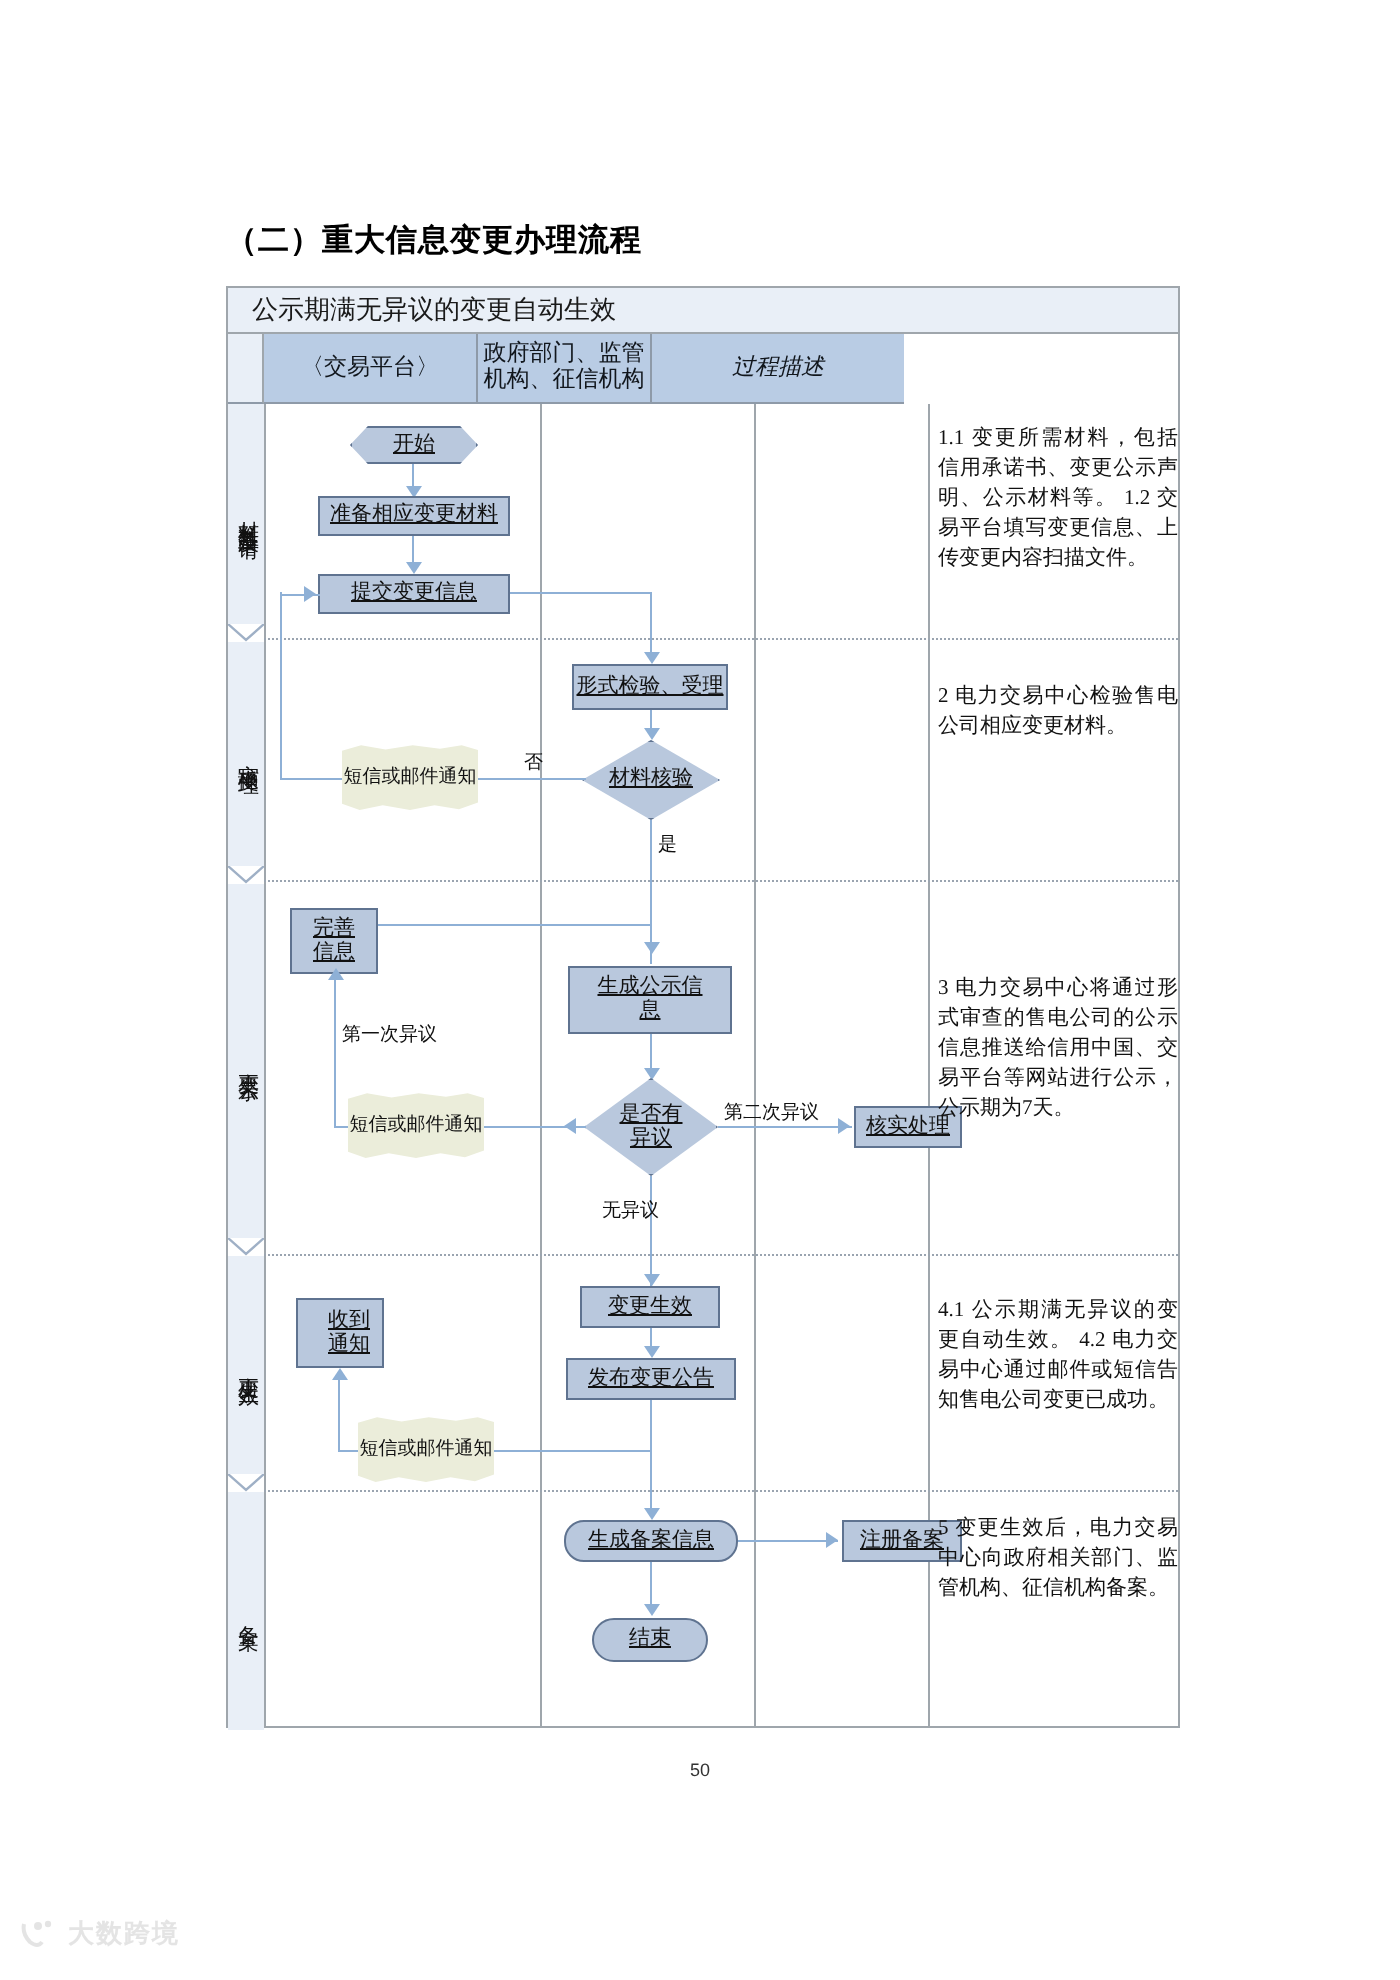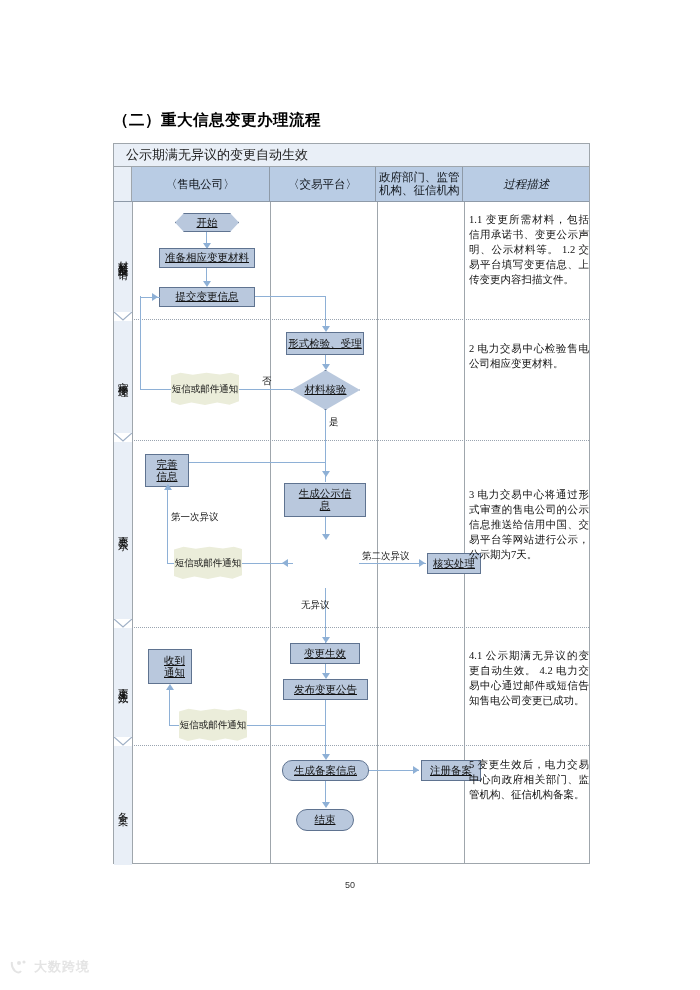--- a/index.html
+++ b/index.html
@@ -110,21 +110,20 @@
   <div id="section-heading">（二）重大信息变更办理流程</div>
 
   <div id="flow-table">
 
     <div id="table-title-bar">
       <span>公示期满无异议的变更自动生效</span>
     </div>
 
     <div id="header-row">
       <div class="hcell corner c0"></div>
-      <div class="hcell c1">〈售电公司〉</div>
       <div class="hcell c2">〈交易平台〉</div>
       <div class="hcell c3">政府部门、监管机构、征信机构</div>
       <div class="hcell c4">过程描述</div>
     </div>
 
     <div class="vline a"></div>
     <div class="vline b"></div>
     <div class="vline c"></div>
     <div class="vline d"></div>
 
@@ -224,20 +223,23 @@
 
     <div class="ln lnv" style="left:211px;top:312px;height:26px;"></div>
 
     <div class="node rect" style="left:170px;top:339px;width:82px;height:34px;">
       <span style="display:block;width:58px;">生成公示信息</span>
     </div>
 
     <div class="ln lnv" style="left:211px;top:373px;height:20px;"></div>
     <div class="arr dn" style="left:208px;top:390px;"></div>
 
+    <div class="node dia" style="left:178px;top:395px;width:67px;height:49px;">
+      <span style="display:block;width:34px;">是否有异议</span>
+    </div>
 
     <div class="ln lnh" style="left:126px;top:419px;width:53px;"></div>
     <div class="arr lt" style="left:168px;top:415px;"></div>
     <div class="ln lnh" style="left:53px;top:419px;width:48px;"></div>
     <div class="ln lnv" style="left:53px;top:345px;height:75px;"></div>
     <div class="arr up" style="left:50px;top:340px;"></div>
     <div class="elbl" style="left:57px;top:367px;">第一次异议</div>
 
     <div class="flag" style="left:60px;top:402px;width:68px;height:34px;
          clip-path:polygon(0 10%,14% 2%,32% 8%,52% 2%,72% 7%,88% 2%,100% 9%,100% 86%,86% 96%,68% 90%,50% 97%,30% 90%,13% 97%,0 88%);">

